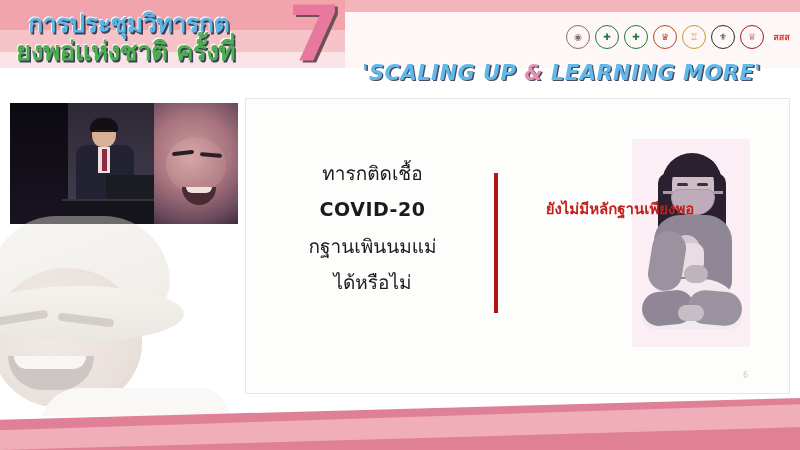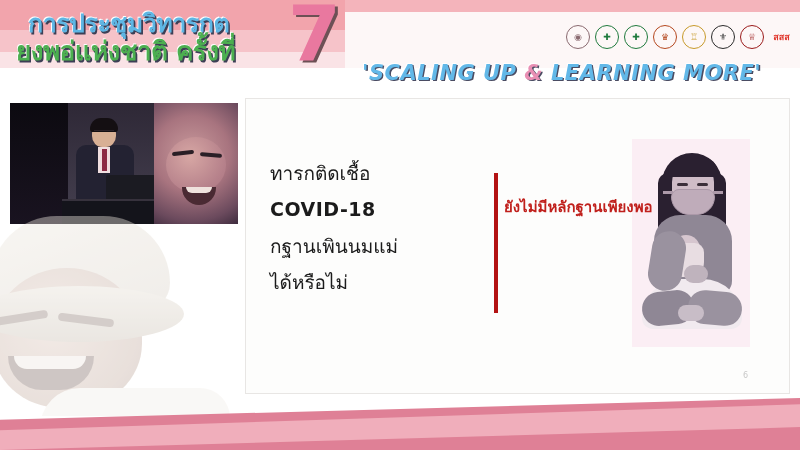--- a/index.html
+++ b/index.html
@@ -102,30 +102,30 @@
   .wm-mouth { position:absolute; left:22px; top:140px; width:86px; height:34px; border-radius:0 0 46px 46px; background:#8d7a74; }
   .wm-teeth { position:absolute; left:28px; top:140px; width:72px; height:13px; border-radius:0 0 14px 14px; background:#efe9e3; }
   .wm-shirt { position:absolute; left:54px; top:172px; width:190px; height:60px; border-radius:40px 30px 0 0; background:#f3efea; }
 
   
   #slide {
     position:absolute; left:245px; top:98px; width:545px; height:296px;
     background:#fdfdfc; border:1px solid #e8e6e4;
   }
   .slide-question {
-    position:absolute; left:24px; top:56px; width:205px; 
+    position:absolute; left:24px; top:56px; width:205px; text-align:center;
     color:#1b1b1b; line-height:1.92; font-size:19px;
     font-family:"DejaVu Sans","Liberation Sans",sans-serif;
   }
   .slide-question .en { font-weight:bold; letter-spacing:0.5px; }
   .red-divider { position:absolute; left:248px; top:74px; width:4px; height:140px; background:#b31313; }
   .slide-answer {
-    position:absolute; left:258px; top:98px; width:232px; text-align:left;
+    position:absolute; left:258px; top:98px; width:232px; text-align:center;
     color:#c0201c; font-weight:bold; line-height:1.62; font-size:15px;
-    font-family:Liberation Mono, monospace;
+    font-family:Liberation Sans, sans-serif;
   }
   .slide-number { position:absolute; right:41px; bottom:13px; font-size:8px; color:#c8c8c8; }
 
   
   #illus { position:absolute; left:386px; top:40px; width:118px; height:208px; background:#fbeef4; overflow:hidden; }
   .il-hair-back { position:absolute; left:30px; top:14px; width:60px; height:86px; border-radius:30px 30px 26px 26px; background:#2a2030; }
   .il-hair-l { position:absolute; left:26px; top:34px; width:20px; height:64px; border-radius:12px; background:#2a2030; }
   .il-hair-r { position:absolute; left:74px; top:34px; width:20px; height:64px; border-radius:12px; background:#2a2030; }
   .il-face { position:absolute; left:40px; top:24px; width:42px; height:52px; border-radius:20px 20px 22px 22px; background:#cfbcc7; }
   .il-bangs { position:absolute; left:36px; top:18px; width:50px; height:20px; border-radius:24px 24px 6px 6px; background:#2a2030; }
@@ -227,21 +227,21 @@
     <div class="wm-eye e2"></div>
     <div class="wm-mouth"></div>
     <div class="wm-teeth"></div>
     <div class="wm-shirt"></div>
   </div>
 
   <div id="slide">
 
     <div class="slide-question">
       <div>ทารกติดเชื้อ</div>
-      <div class="en">COVID-18</div>
+      <div class="en">COVID-20</div>
       <div>กฐานเพินนมแม่</div>
       <div>ได้หรือไม่</div>
     </div>
 
     <div class="red-divider"></div>
 
     <div id="illus">
       <div class="il-hair-back"></div>
       <div class="il-hair-l"></div>
       <div class="il-hair-r"></div>

